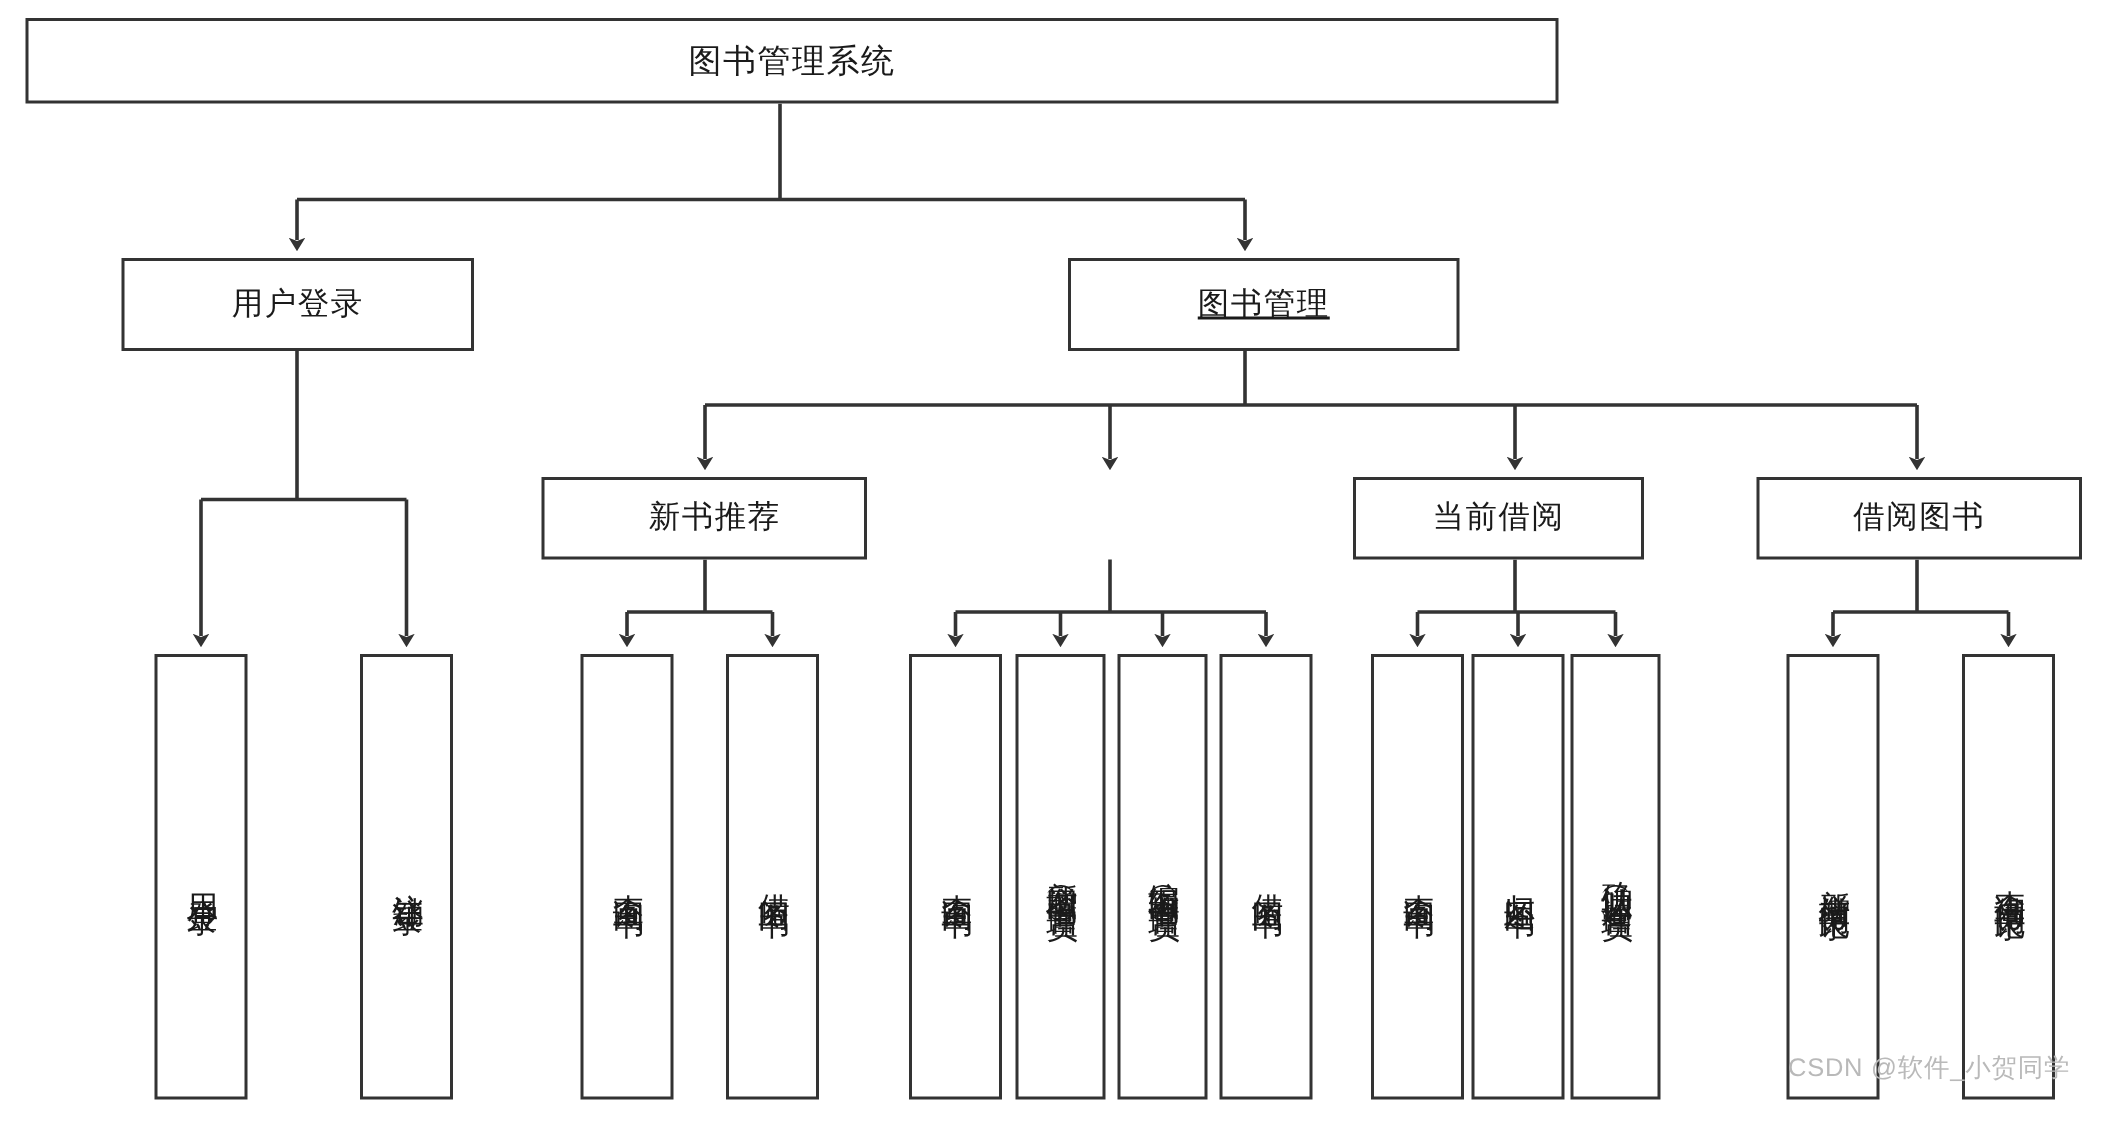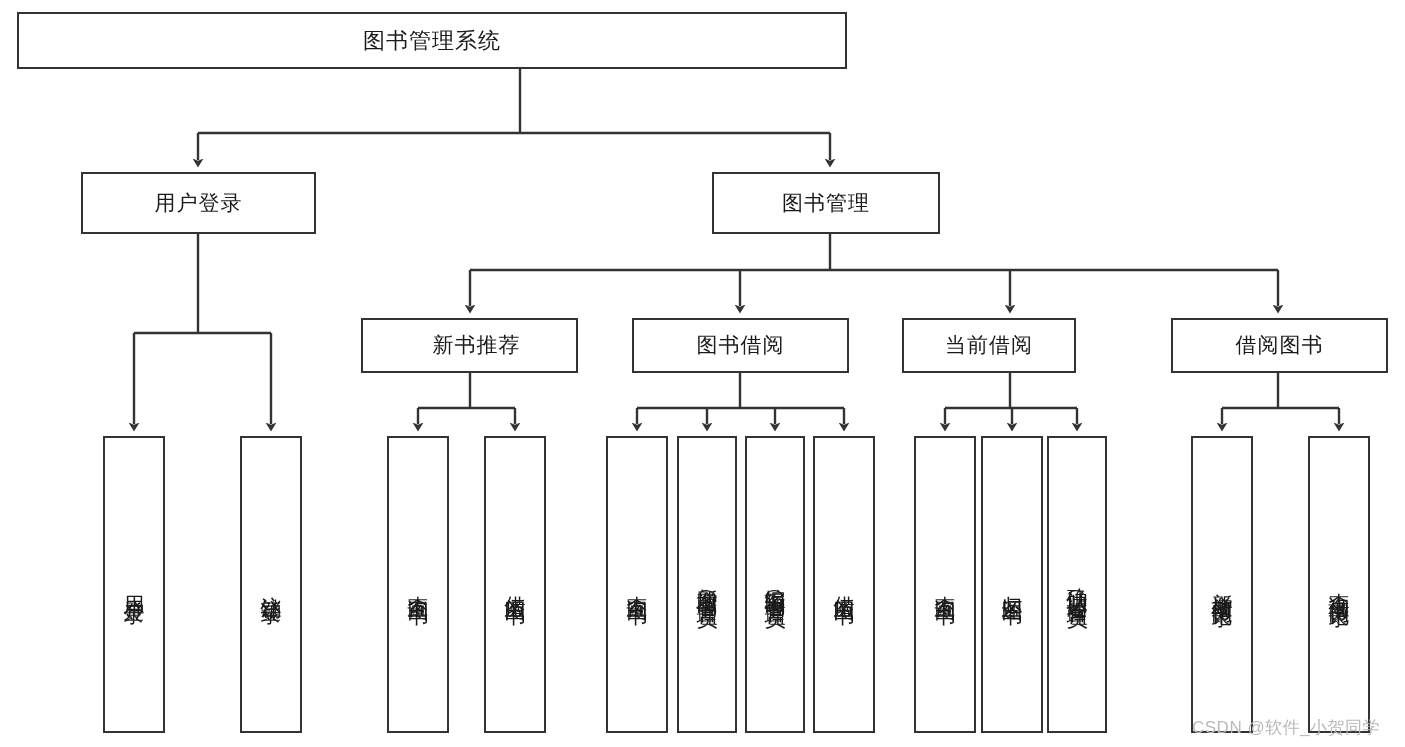--- a/index.html
+++ b/index.html
@@ -111,39 +111,38 @@
       <path d="M1012,408 L1012,424" marker-end="url(#arrow)"></path>
       <path d="M1077,408 L1077,424" marker-end="url(#arrow)"></path>
 
       <path d="M1278,373 L1278,408"></path>
       <path d="M1222,408 L1339,408"></path>
       <path d="M1222,408 L1222,424" marker-end="url(#arrow)"></path>
       <path d="M1339,408 L1339,424" marker-end="url(#arrow)"></path>
     </g>
   </svg>
 
-  <div class="node horizontal root" style="left: 17px; top: 12px; width: 830px; height: 57px;">图书管理系统</div>
+  <div class="node horizontal root" style="left: 17px; top: 12px; width: 1022px; height: 57px;">图书管理系统</div>
 
   <div class="node horizontal" style="left: 81px; top: 172px; width: 235px; height: 62px;">用户登录</div>
-  <div class="node horizontal" style="left: 712px; top: 172px; width: 228px; height: 62px;">图书管理</div>
+  <div class="node horizontal" style="left: 712px; top: 172px; width: 261px; height: 62px; text-decoration: underline;">图书管理</div>
 
   <div class="node horizontal" style="left: 361px; top: 318px; width: 217px; height: 55px; padding-left: 20px;">新书推荐</div>
-  <div class="node horizontal" style="left: 632px; top: 318px; width: 217px; height: 55px;">图书借阅</div>
-  <div class="node horizontal" style="left: 902px; top: 318px; width: 174px; height: 55px;">当前借阅</div>
+  <div class="node horizontal" style="left: 902px; top: 318px; width: 194px; height: 55px;">当前借阅</div>
   <div class="node horizontal" style="left: 1171px; top: 318px; width: 217px; height: 55px;">借阅图书</div>
 
   <div class="node vertical" style="left: 103px; top: 436px; width: 62px; height: 297px;">用户登录</div>
   <div class="node vertical" style="left: 240px; top: 436px; width: 62px; height: 297px;">注销登录</div>
   <div class="node vertical" style="left: 387px; top: 436px; width: 62px; height: 297px;">查询图书</div>
   <div class="node vertical" style="left: 484px; top: 436px; width: 62px; height: 297px;">借阅图书</div>
   <div class="node vertical" style="left: 606px; top: 436px; width: 62px; height: 297px;">查询图书</div>
   <div class="node vertical" style="left: 677px; top: 436px; width: 60px; height: 297px;">新增图书（管理员）</div>
   <div class="node vertical" style="left: 745px; top: 436px; width: 60px; height: 297px;">编辑图书（管理员）</div>
   <div class="node vertical" style="left: 813px; top: 436px; width: 62px; height: 297px;">借阅图书</div>
   <div class="node vertical" style="left: 914px; top: 436px; width: 62px; height: 297px;">查询图书</div>
   <div class="node vertical" style="left: 981px; top: 436px; width: 62px; height: 297px;">归还图书</div>
   <div class="node vertical" style="left: 1047px; top: 436px; width: 60px; height: 297px;">确认归还（管理员）</div>
   <div class="node vertical" style="left: 1191px; top: 436px; width: 62px; height: 297px;">新增借阅记录</div>
   <div class="node vertical" style="left: 1308px; top: 436px; width: 62px; height: 297px;">查询借阅记录</div>
 
-  <div class="watermark" style="left: 1192px; top: 716px;">CSDN @软件_小贺同学</div>
+  <div class="watermark" style="left: 1192px; top: 700px;">CSDN @软件_小贺同学</div>
 
 </div>
 
 </body></html>

